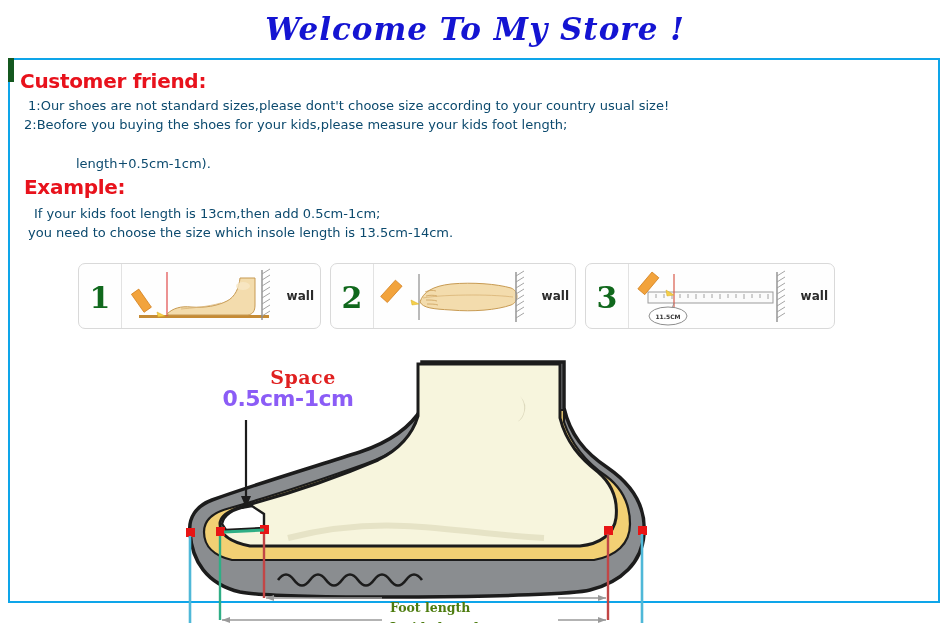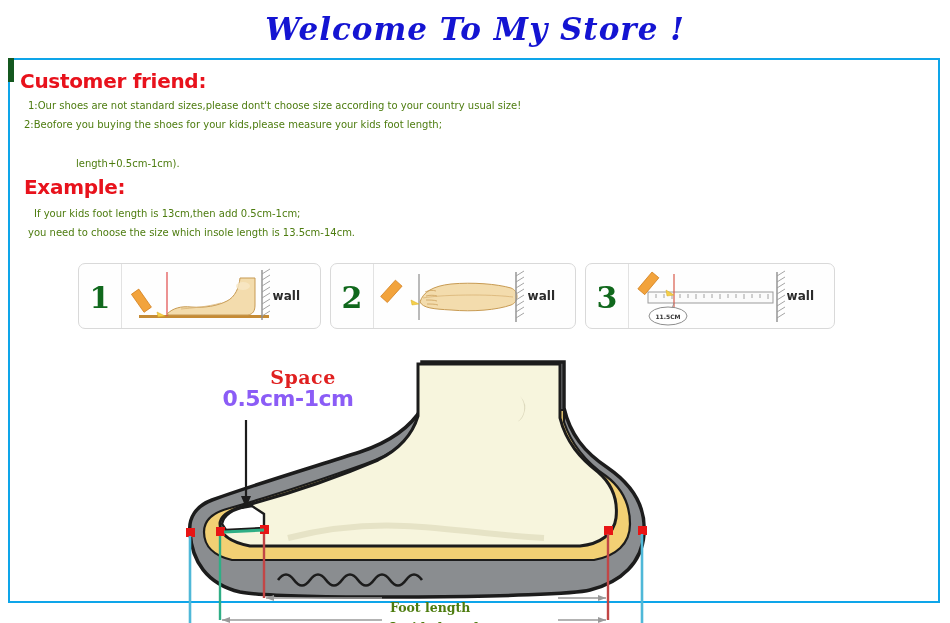--- a/index.html
+++ b/index.html
@@ -31,21 +31,21 @@
   
   .head-red{
     position:absolute;color:#e8121c;font-weight:bold;
     font-family:"DejaVu Sans","Liberation Sans",sans-serif;
     font-size:20px;letter-spacing:-0.3px;white-space:nowrap;
   }
   #h-customer{left:10px;top:9px;}
   #h-example{left:14px;top:115px;}
 
   .para{
-    position:absolute;color:#4d7c0f;font-size:10px;line-height:19.5px;
+    position:absolute;color:#0c4a6e;font-size:13px;line-height:19.5px;
     white-space:nowrap;font-family:"DejaVu Sans","Liberation Sans",sans-serif;
   }
   #p1{left:18px;top:36px;}
   #p2{left:14px;top:55px;}
   #p3{left:26px;top:75px;}
   #p4{left:26px;top:94px;margin-left:40px;}
   #e1{left:24px;top:144px;}
   #e2{left:18px;top:163px;}
 
   
@@ -63,21 +63,21 @@
     border-right:1px solid #e2e2e2;
   }
   .panel .num{
     position:absolute;left:0;top:0;width:42px;height:66px;
     display:flex;align-items:center;justify-content:center;
     font-family:"DejaVu Serif","Liberation Serif",serif;
     font-weight:bold;font-size:30px;color:#10681c;
   }
   .panel .art{position:absolute;left:42px;top:0;right:0;bottom:0;}
   .wall-label{
-    position:absolute;right:20px;top:50%;transform:translateY(-50%);
+    position:absolute;right:6px;top:50%;transform:translateY(-50%);
     font-size:12px;font-weight:bold;color:#2b2b2b;
     font-family:"DejaVu Sans","Liberation Sans",sans-serif;
   }
 
   
   .shoe-wrap{position:absolute;left:150px;top:288px;width:640px;height:250px;}
 
   .space-label{
     position:absolute;left:33px;top:18px;width:220px;text-align:center;
     font-family:"DejaVu Serif","Liberation Serif",serif;

